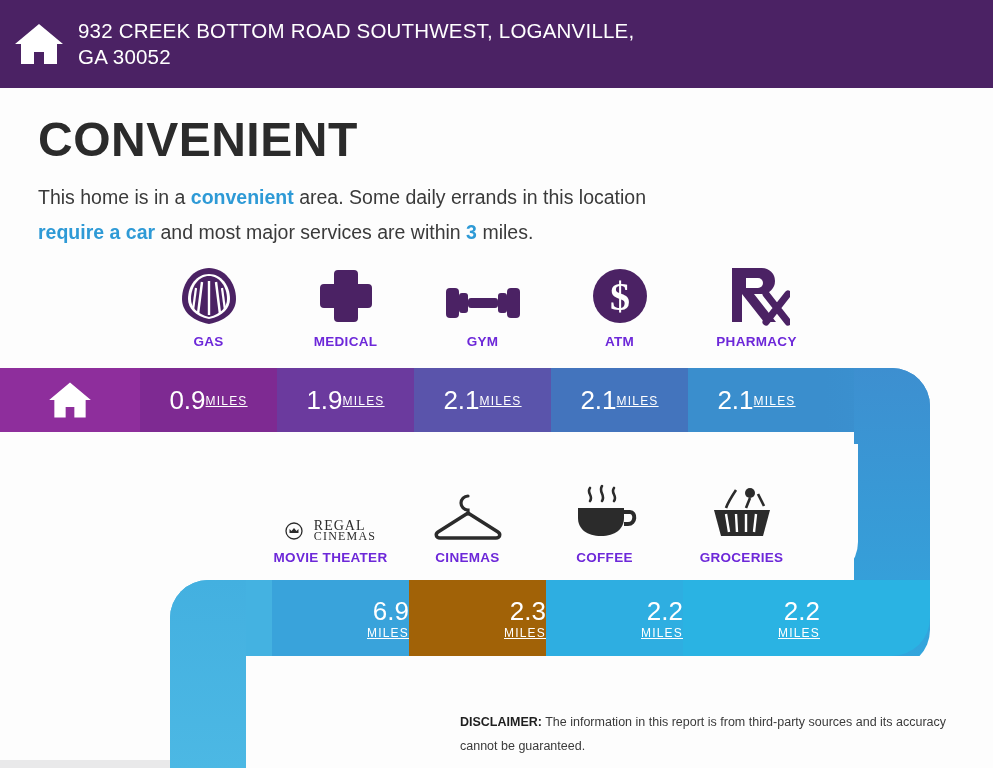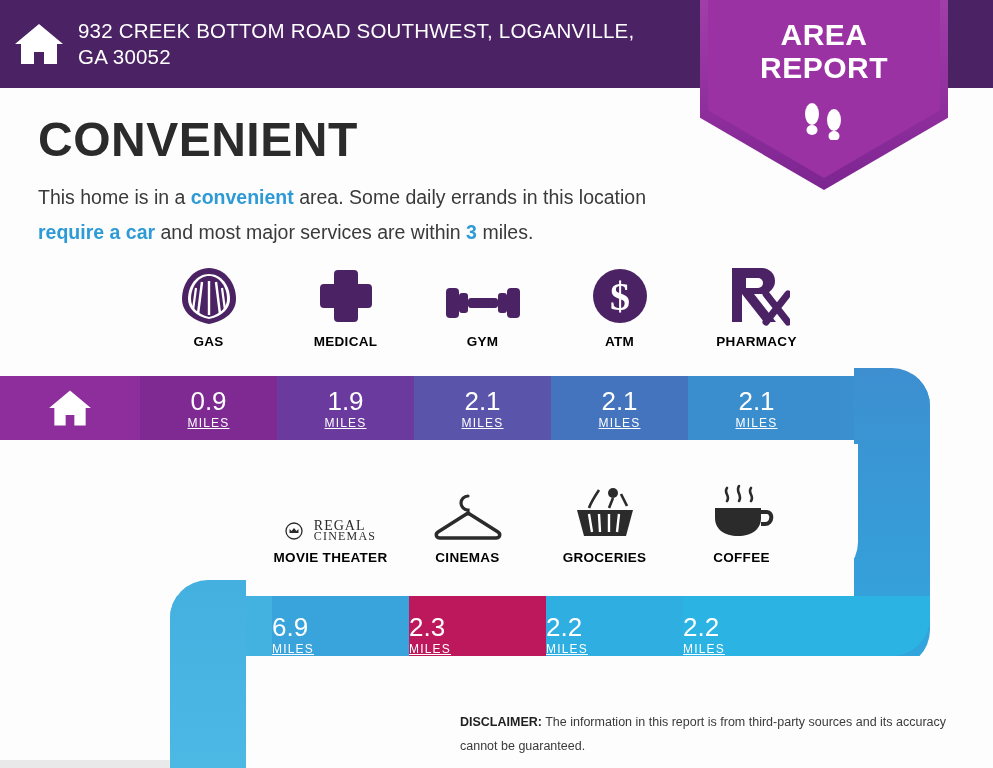--- a/index.html
+++ b/index.html
@@ -101,34 +101,34 @@
     width: 137px;
     display: flex;
     flex-direction: column;
     align-items: center;
   }
   .icon-art { height: 64px; display: flex; align-items: flex-end; justify-content: center; }
   .icon-label {
     margin-top: 8px;
     font-size: 13.5px;
     font-weight: bold;
-    color: #000000;
+    color: #6d28d9;
     letter-spacing: 0.3px;
     text-align: center;
   }
 
   
   #ribbon1 {
     position: absolute; left: 0; top: 368px;
     width: 930px; height: 76px;
     display: flex;
     border-top-right-radius: 38px;
     overflow: hidden;
   }
-  #ribbon1 .seg { height: 64px; display: flex; flex-direction: column; align-items: center; justify-content: center; margin-top: 8px; }
+  #ribbon1 .seg { height: 64px; display: flex; align-items: center; justify-content: center; }
   #ribbon1 .seg.home { width: 140px; }
   #ribbon1 .seg.val { width: 137px; }
   #ribbon1 .seg.tail { flex: 1; }
 
   
   #ribbon-connector {
     position: absolute;
     left: 854px; top: 368px;
     width: 76px; height: 300px;
     background: linear-gradient(180deg, #3d8fd0 0%, #32a6dd 100%);
@@ -145,21 +145,21 @@
 
   
   #ribbon2 {
     position: absolute; left: 170px; top: 580px;
     width: 760px; height: 76px;
     display: flex;
     border-top-left-radius: 38px;
     border-bottom-right-radius: 38px;
     overflow: hidden;
   }
-  #ribbon2 .seg { height: 76px; display: flex; flex-direction: column; align-items: flex-start; justify-content: center; margin-top: 16px; }
+  #ribbon2 .seg { height: 76px; display: flex; flex-direction: column; align-items: flex-end; justify-content: center; }
   #ribbon2 .seg.lead { width: 102px; }
   #ribbon2 .seg.val { width: 137px; }
   #ribbon2 .seg.tail { flex: 1; }
 
   
   #ribbon-descender {
     position: absolute; left: 170px; top: 580px;
     width: 76px; height: 188px;
     background: linear-gradient(180deg, #43b0e0 0%, #4cb8e4 100%);
     border-top-left-radius: 38px;
@@ -211,36 +211,20 @@
 
   <div id="header-bar">
     <div id="header-home-icon">
       <svg width="52" height="46" viewBox="0 0 52 46">
         <path d="M26 3 L50 23 L44 23 L44 43 L31 43 L31 31 L21 31 L21 43 L8 43 L8 23 L2 23 Z" fill="#ffffff"></path>
       </svg>
     </div>
     <div id="header-address">932 CREEK BOTTOM ROAD SOUTHWEST, LOGANVILLE, GA 30052</div>
   </div>
 
-  <div id="area-badge">
-    <div class="badge-shape"></div>
-    <div class="badge-inner"></div>
-    <div id="badge-title">
-      <div>AREA</div>
-      <div>REPORT</div>
-    </div>
-    <div id="badge-feet">
-      <svg width="52" height="40" viewBox="0 0 52 40">
-        <ellipse cx="14" cy="14" rx="7" ry="11" fill="#ffffff"></ellipse>
-        <ellipse cx="14" cy="30" rx="5.5" ry="5" fill="#ffffff"></ellipse>
-        <ellipse cx="36" cy="20" rx="7" ry="11" fill="#ffffff"></ellipse>
-        <ellipse cx="36" cy="36" rx="5.5" ry="5" fill="#ffffff"></ellipse>
-      </svg>
-    </div>
-  </div>
 
   <div id="headline">CONVENIENT</div>
 
   <div id="subcopy">
     <span>This home is in a </span><span class="hl">convenient</span><span> area. Some daily errands in this location </span><span class="hl">require a car</span><span> and most major services are within </span><span class="hl">3</span><span> miles.</span>
   </div>
 
   <div class="icon-row" id="icon-row-1">
 
     <div class="icon-cell">
@@ -361,54 +345,54 @@
         <svg width="72" height="50" viewBox="0 0 72 50">
           <path d="M36 4 A7 7 0 0 0 29 11 A7 7 0 0 0 36 18 L36 22" fill="none" stroke="#2b2b2b" stroke-width="3.2" stroke-linecap="round"></path>
           <path d="M36 21 L6 40 C3 42 4 46 8 46 L64 46 C68 46 69 42 66 40 Z" fill="none" stroke="#2b2b2b" stroke-width="3.4" stroke-linejoin="round"></path>
         </svg>
       </div>
       <div class="icon-label">CINEMAS</div>
     </div>
 
     <div class="icon-cell">
       <div class="icon-art">
+        <svg width="70" height="58" viewBox="0 0 70 58">
+          <path d="M20 4 C16 9 24 12 20 17" stroke="#2b2b2b" stroke-width="2.6" fill="none" stroke-linecap="round"></path>
+          <path d="M32 2 C28 8 36 11 32 17" stroke="#2b2b2b" stroke-width="2.6" fill="none" stroke-linecap="round"></path>
+          <path d="M44 4 C40 9 48 12 44 17" stroke="#2b2b2b" stroke-width="2.6" fill="none" stroke-linecap="round"></path>
+          <path d="M8 24 L54 24 L54 34 C54 45 45 52 31 52 C17 52 8 45 8 34 Z" fill="#2b2b2b"></path>
+          <path d="M54 28 L60 28 C66 28 66 40 58 40 L54 40" fill="none" stroke="#2b2b2b" stroke-width="4"></path>
+        </svg>
+      </div>
+      <div class="icon-label">COFFEE</div>
+    </div>
+
+    <div class="icon-cell">
+      <div class="icon-art">
         <svg width="72" height="58" viewBox="0 0 72 58">
           <path d="M30 6 C26 12 22 18 20 24" stroke="#2b2b2b" stroke-width="2.6" fill="none"></path>
           <circle cx="44" cy="9" r="5" fill="#2b2b2b"></circle>
           <path d="M44 14 L40 24" stroke="#2b2b2b" stroke-width="2.6"></path>
           <path d="M52 10 L58 22" stroke="#2b2b2b" stroke-width="2.6"></path>
           <path d="M8 26 L64 26 L57 52 L15 52 Z" fill="#2b2b2b"></path>
           <path d="M20 30 L23 48 M30 30 L31 48 M40 30 L40 48 M50 30 L48 48" stroke="#ffffff" stroke-width="2.4"></path>
         </svg>
       </div>
       <div class="icon-label">GROCERIES</div>
     </div>
 
-    <div class="icon-cell">
-      <div class="icon-art">
-        <svg width="70" height="58" viewBox="0 0 70 58">
-          <path d="M20 4 C16 9 24 12 20 17" stroke="#2b2b2b" stroke-width="2.6" fill="none" stroke-linecap="round"></path>
-          <path d="M32 2 C28 8 36 11 32 17" stroke="#2b2b2b" stroke-width="2.6" fill="none" stroke-linecap="round"></path>
-          <path d="M44 4 C40 9 48 12 44 17" stroke="#2b2b2b" stroke-width="2.6" fill="none" stroke-linecap="round"></path>
-          <path d="M8 24 L54 24 L54 34 C54 45 45 52 31 52 C17 52 8 45 8 34 Z" fill="#2b2b2b"></path>
-          <path d="M54 28 L60 28 C66 28 66 40 58 40 L54 40" fill="none" stroke="#2b2b2b" stroke-width="4"></path>
-        </svg>
-      </div>
-      <div class="icon-label">COFFEE</div>
-    </div>
-
   </div>
 
   <div id="ribbon2">
     <div class="seg lead" style="background:#44b2e1"></div>
     <div class="seg val" style="background:#39a3db">
       <div class="val-num">6.9</div>
       <div class="val-unit">MILES</div>
     </div>
-    <div class="seg val" style="background:#be185d">
+    <div class="seg val" style="background:#a16207">
       <div class="val-num">2.3</div>
       <div class="val-unit">MILES</div>
     </div>
     <div class="seg val" style="background:#2eaee1">
       <div class="val-num">2.2</div>
       <div class="val-unit">MILES</div>
     </div>
     <div class="seg val" style="background:#2ab3e3">
       <div class="val-num">2.2</div>
       <div class="val-unit">MILES</div>

